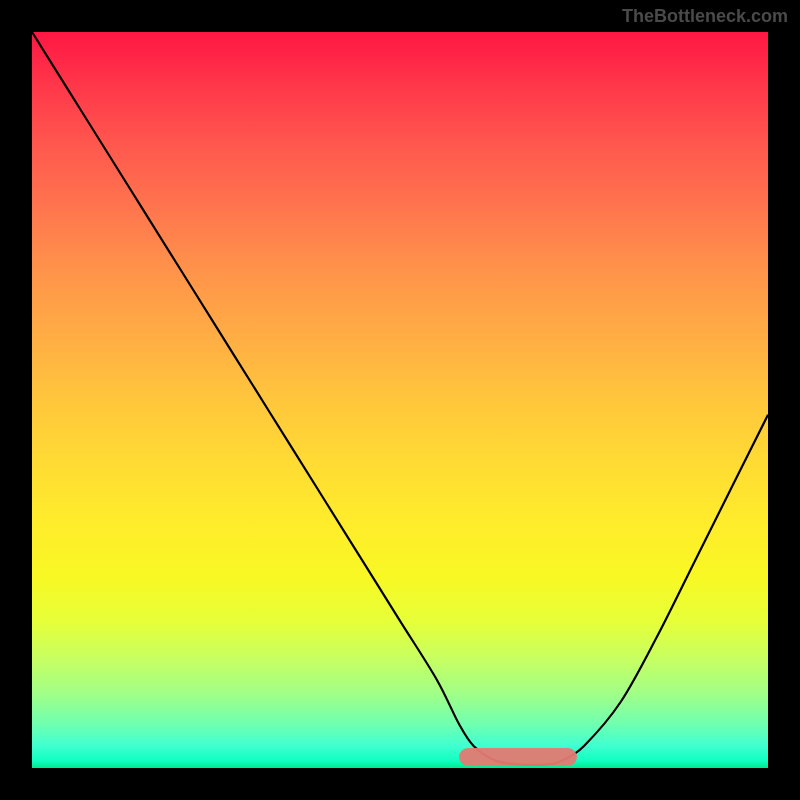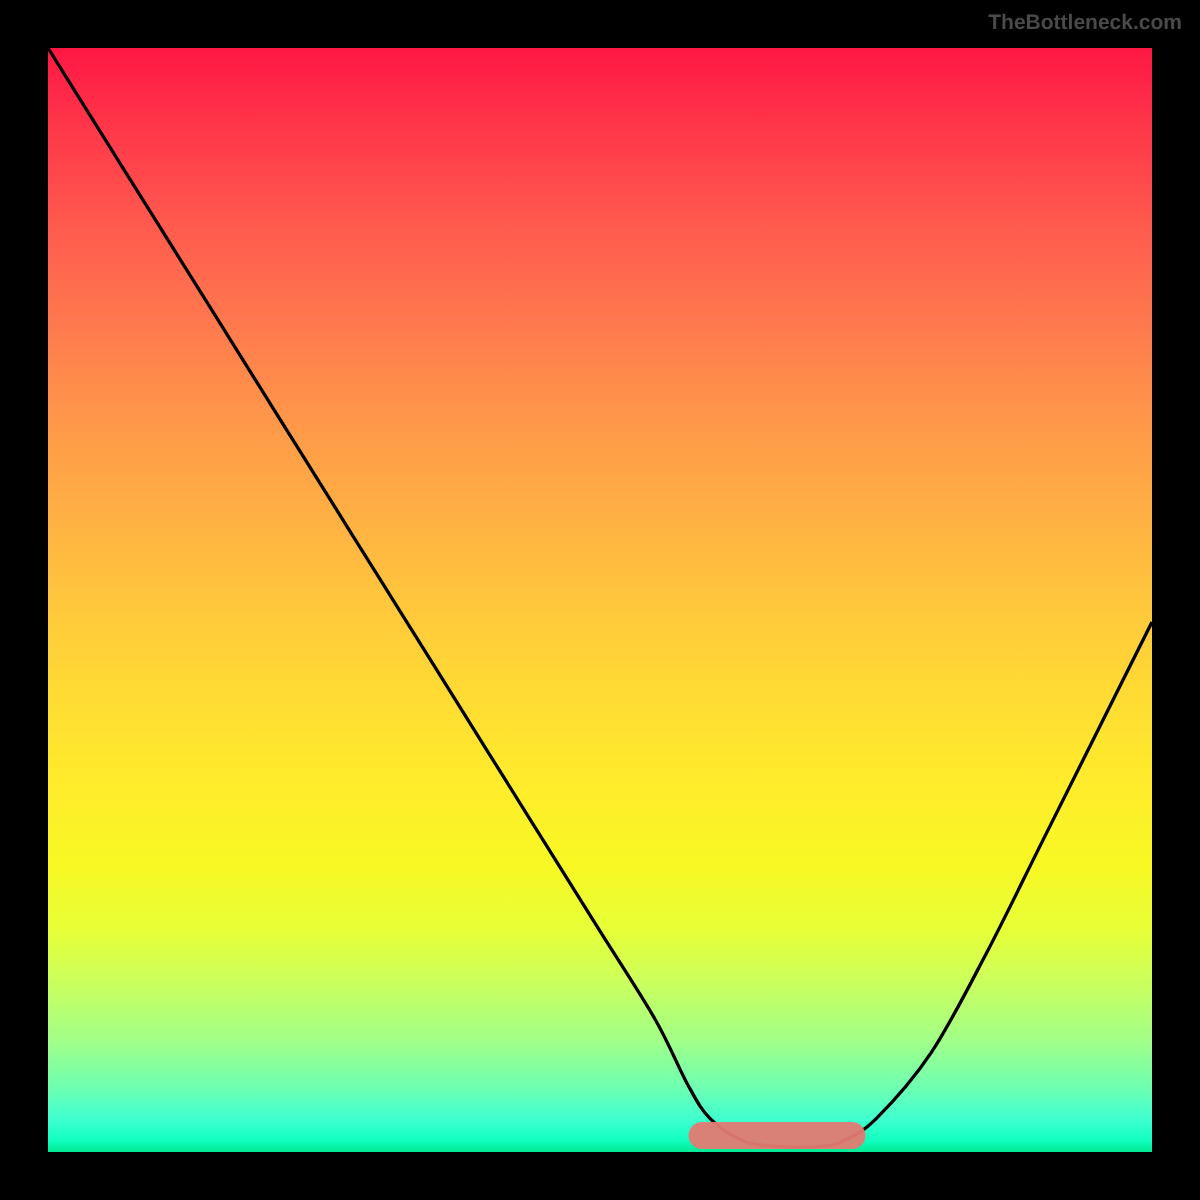--- a/index.html
+++ b/index.html
@@ -15,21 +15,21 @@
     position: relative;
     width: 800px;
     height: 800px;
     background: #000;
   }
   .watermark {
     position: absolute;
     top: 6px;
     right: 12px;
     color: #4a4a4a;
-    font-size: 14px;
+    font-size: 18px;
     font-weight: bold;
     z-index: 10;
   }
   .plot-area {
     position: absolute;
     left: 32px;
     top: 32px;
     width: 736px;
     height: 736px;
   }

